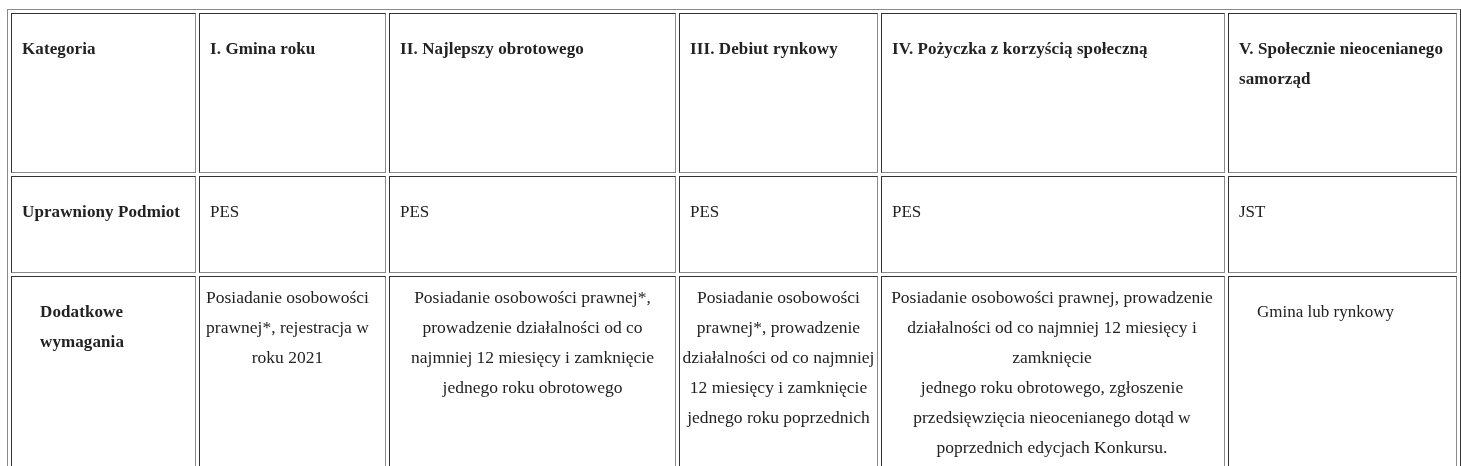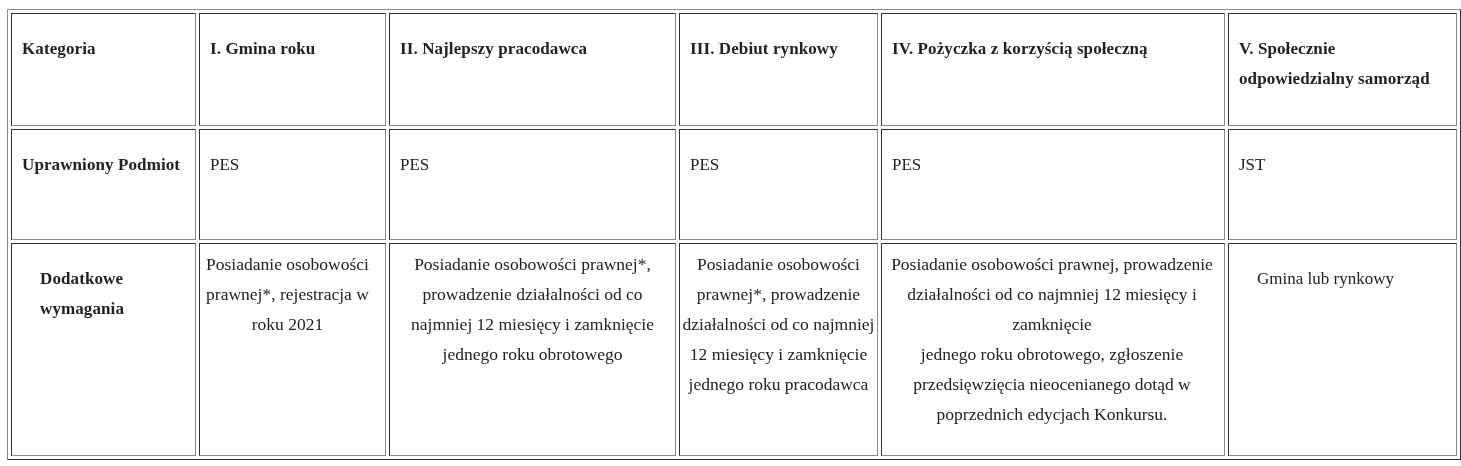--- a/index.html
+++ b/index.html
@@ -40,22 +40,22 @@
     table.awards td.head {
       font-weight: bold;
       font-size: 17px;
       letter-spacing: 0.1px;
     }
     table.awards td.center {
       text-align: center;
       padding: 5px 4px 4px 4px;
       font-size: 17.5px;
     }
-    tr.r1 td { height: 113px; }
-    tr.r2 td { height: 111px; }
+    tr.r1 td { height: 160px; }
+    tr.r2 td { height: 97px; }
     tr.r3 td { height: 213px; padding-left: 28px; }
     col.c1 { width: 185px; }
     col.c2 { width: 187px; }
     col.c3 { width: 287px; }
     col.c4 { width: 199px; }
     col.c5 { width: 344px; }
     col.c6 { width: 229px; }
     .line { display: block; }
   </style>
 </head>
@@ -68,40 +68,40 @@
         <col class="c2">
         <col class="c3">
         <col class="c4">
         <col class="c5">
         <col class="c6">
     </colgroup>
     <tbody>
       <tr class="r1">
         <td class="head">Kategoria</td>
         <td class="head">I. Gmina roku</td>
-        <td class="head">II. Najlepszy pracodawca</td>
+        <td class="head">II. Najlepszy obrotowego</td>
         <td class="head">III. Debiut rynkowy</td>
         <td class="head">IV. Pożyczka z korzyścią społeczną</td>
-        <td class="head">V. Społecznie odpowiedzialny samorząd</td>
+        <td class="head">V. Społecznie nieocenianego samorząd</td>
       </tr>
       <tr class="r2">
         <td class="head">Uprawniony Podmiot</td>
         <td>PES</td>
         <td>PES</td>
         <td>PES</td>
         <td>PES</td>
         <td>JST</td>
       </tr>
       <tr class="r3">
         <td class="head">Dodatkowe wymagania</td>
         <td class="center" style="padding-left:2px;padding-right:12px;">Posiadanie osobowości prawnej*, rejestracja w roku 2021</td>
         <td class="center" style="padding-left:2px;padding-right:2px;">Posiadanie osobowości prawnej*, prowadzenie działalności od co najmniej 12 miesięcy i zamknięcie jednego roku obrotowego</td>
         <td class="center" style="padding-left:2px;padding-right:2px;">
           <span class="line">Posiadanie osobowości prawnej*, prowadzenie działalności od co najmniej 12 miesięcy i zamknięcie</span>
-          <span class="line">jednego roku pracodawca</span>
+          <span class="line">jednego roku poprzednich</span>
         </td>
         <td class="center" style="padding-left:0;padding-right:2px;">
           <span class="line">Posiadanie osobowości prawnej, prowadzenie działalności od co najmniej 12 miesięcy i zamknięcie</span>
           <span class="line">jednego roku obrotowego, zgłoszenie przedsięwzięcia nieocenianego dotąd w poprzednich edycjach Konkursu.</span>
         </td>
         <td>Gmina lub rynkowy</td>
       </tr>
     </tbody>
   </table>
 </div>

